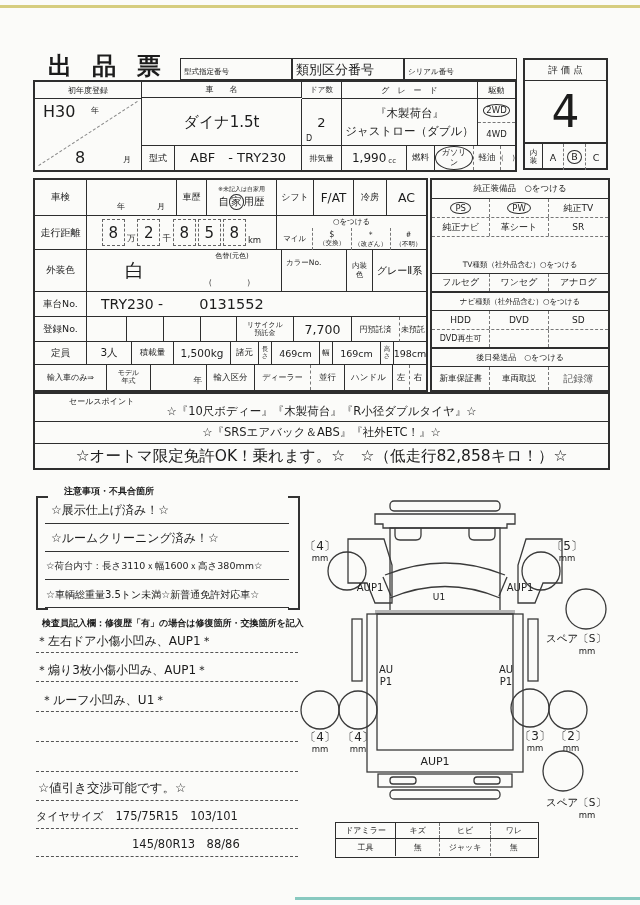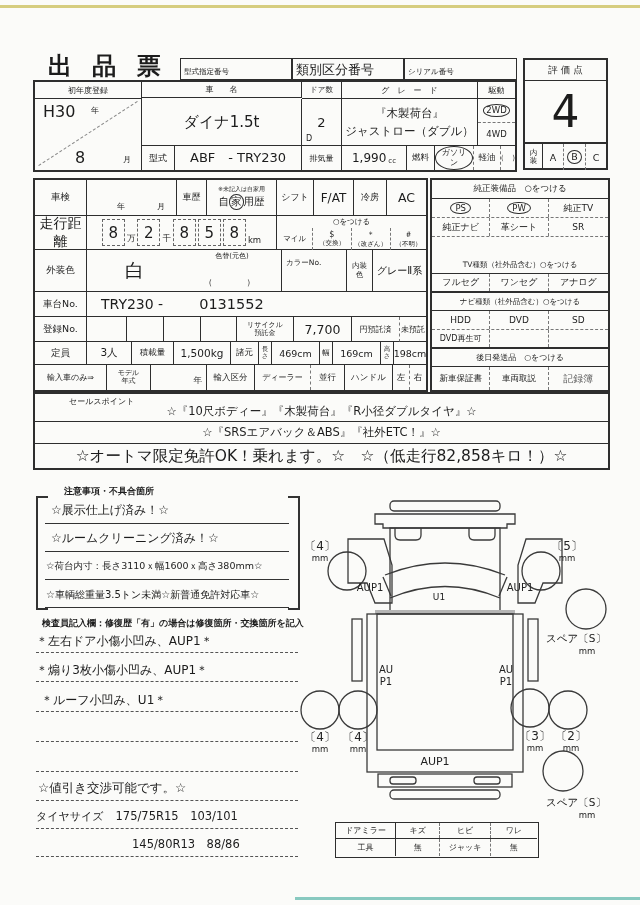--- a/index.html
+++ b/index.html
@@ -113,21 +113,21 @@
       <div style="font-size:6px;">※未記入は自家用</div>
       <div style="font-size:10.5px;">
         <span>自</span><span class="circ" style="padding:0 1px;">家</span><span>用歴</span>
       </div>
     </div>
     <div class="bx c br bb" style="left:242px;top:0;width:37px;height:36px;font-size:9px;">シフト</div>
     <div class="bx c br bb" style="left:279px;top:0;width:40px;height:36px;font-size:12px;text-align:center;">F/AT</div>
     <div class="bx c br bb" style="left:319px;top:0;width:33px;height:36px;font-size:9px;">冷房</div>
     <div class="bx c bb" style="left:352px;top:0;width:39px;height:36px;font-size:12.5px;">AC</div>
 
-    <div class="bx c br bb" style="left:0;top:36px;width:52px;height:34px;font-size:14px;">走行距離</div>
+    <div class="bx c br bb" style="left:0;top:36px;width:52px;height:34px;font-size:10px;">走行距離</div>
     <div class="bx br bb" style="left:52px;top:36px;width:190px;height:34px;display:flex;align-items:center;justify-content:center;gap:2px;">
       <span class="digit">8</span>
       <span style="font-size:8.5px;align-self:flex-end;padding-bottom:4px;">万</span>
       <span class="digit">2</span>
       <span style="font-size:8.5px;align-self:flex-end;padding-bottom:4px;">千</span>
       <span class="digit">8</span>
       <span class="digit">5</span>
       <span class="digit">8</span>
       <span style="font-size:8.5px;align-self:flex-end;padding-bottom:4px;">km</span>
     </div>

